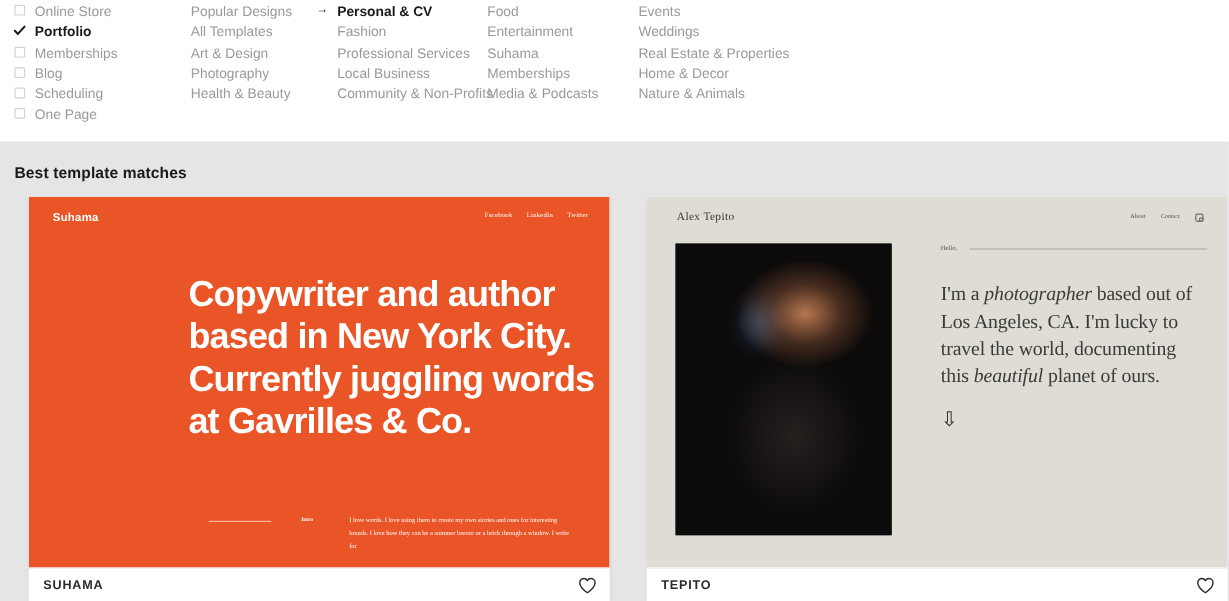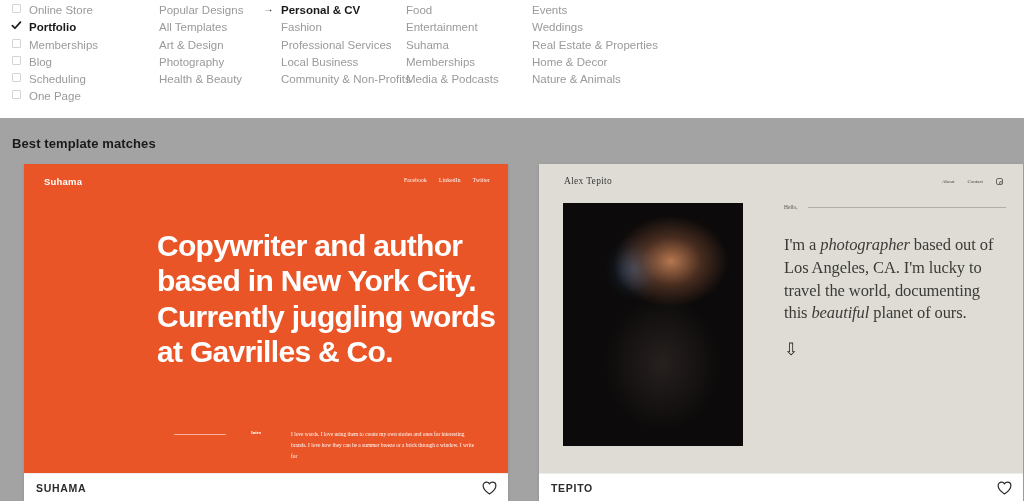--- a/index.html
+++ b/index.html
@@ -76,21 +76,21 @@
     margin-right: 8px;
     flex: 0 0 auto;
   }
 
   
   .results {
     position: absolute;
     left: 0; top: 118px;
     width: 1024px;
     height: 383px;
-    background: #a3a3a3;
+    background: #e5e5e5;
   }
   .section-title {
     font-size: 13px;
     font-weight: bold;
     color: #1a1a1a;
     padding: 18px 0 0 12px;
     letter-spacing: 0.1px;
   }
 
   .card-grid {

